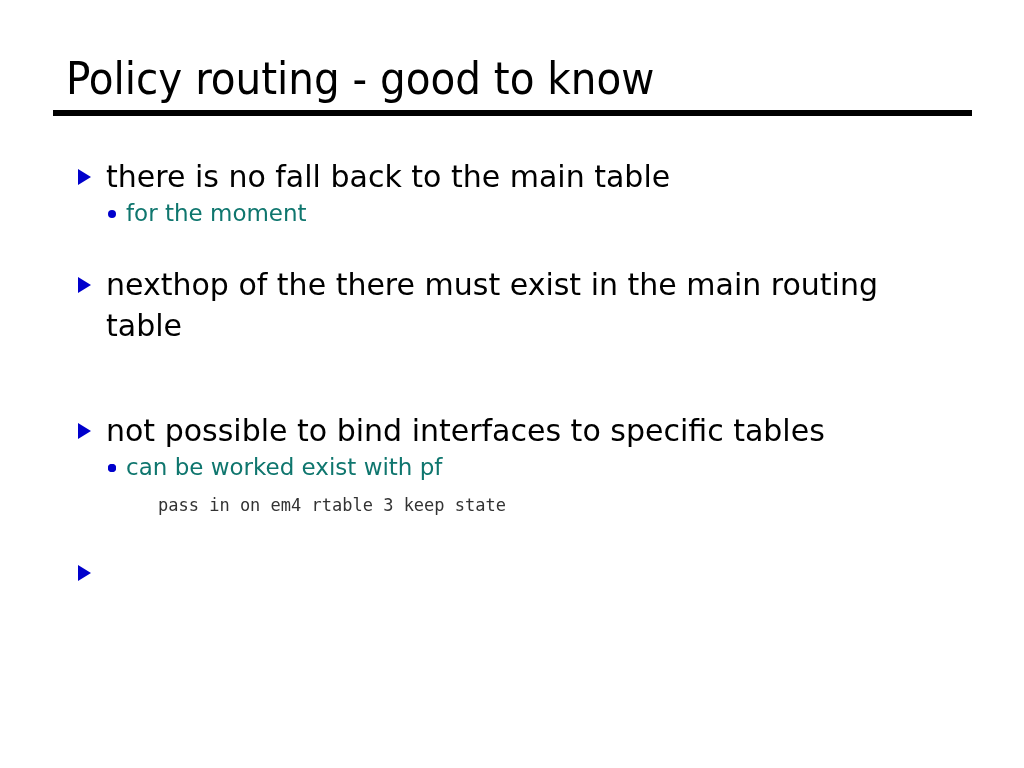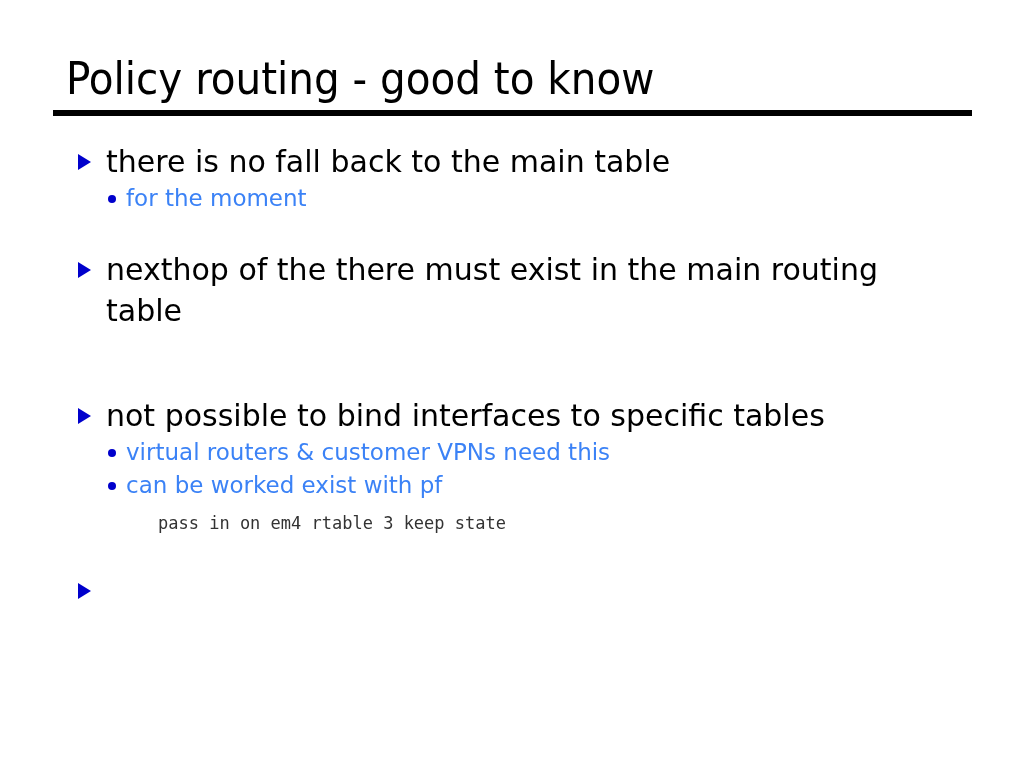--- a/index.html
+++ b/index.html
@@ -48,21 +48,21 @@
     top: 110px;
     width: 919px;
     height: 6px;
     background: #000000;
   }
 
   
   .body-block {
     position: absolute;
     left: 70px;
-    top: 141px;
+    top: 156px;
     width: 900px;
   }
 
   .lvl1 {
     position: relative;
     padding-left: 36px;
     font-size: 30px;
     line-height: 41px;
     color: #000000;
     font-weight: 400;
@@ -80,21 +80,21 @@
   .lvl1-text {
     display: block;
     max-width: 790px;
   }
 
   .lvl2 {
     position: relative;
     padding-left: 56px;
     font-size: 23px;
     line-height: 33px;
-    color: #3b82f6;
+    color: #0f766e;
     font-weight: 400;
   }
   .lvl2 > .dot {
     position: absolute;
     left: 38px;
     top: 13px;
     width: 8px;
     height: 8px;
     border-radius: 50%;
     background: #0000CC;
@@ -143,21 +143,20 @@
 
     <div class="gap-lg"></div>
     <div class="gap-md"></div>
 
     <div class="lvl1">
       <span class="tri"></span>
       <span class="lvl1-text">not possible to bind interfaces to specific tables</span>
     </div>
     <div class="lvl2">
       <span class="dot"></span>
-      <span>virtual routers &amp; customer VPNs need this</span>
     </div>
     <div class="lvl2">
       <span class="dot"></span>
       <span>can be worked exist with pf</span>
     </div>
     <div class="code-line">pass in on em4 rtable 3 keep state</div>
 
     <div class="gap-lg"></div>
 
     <div class="lvl1">

